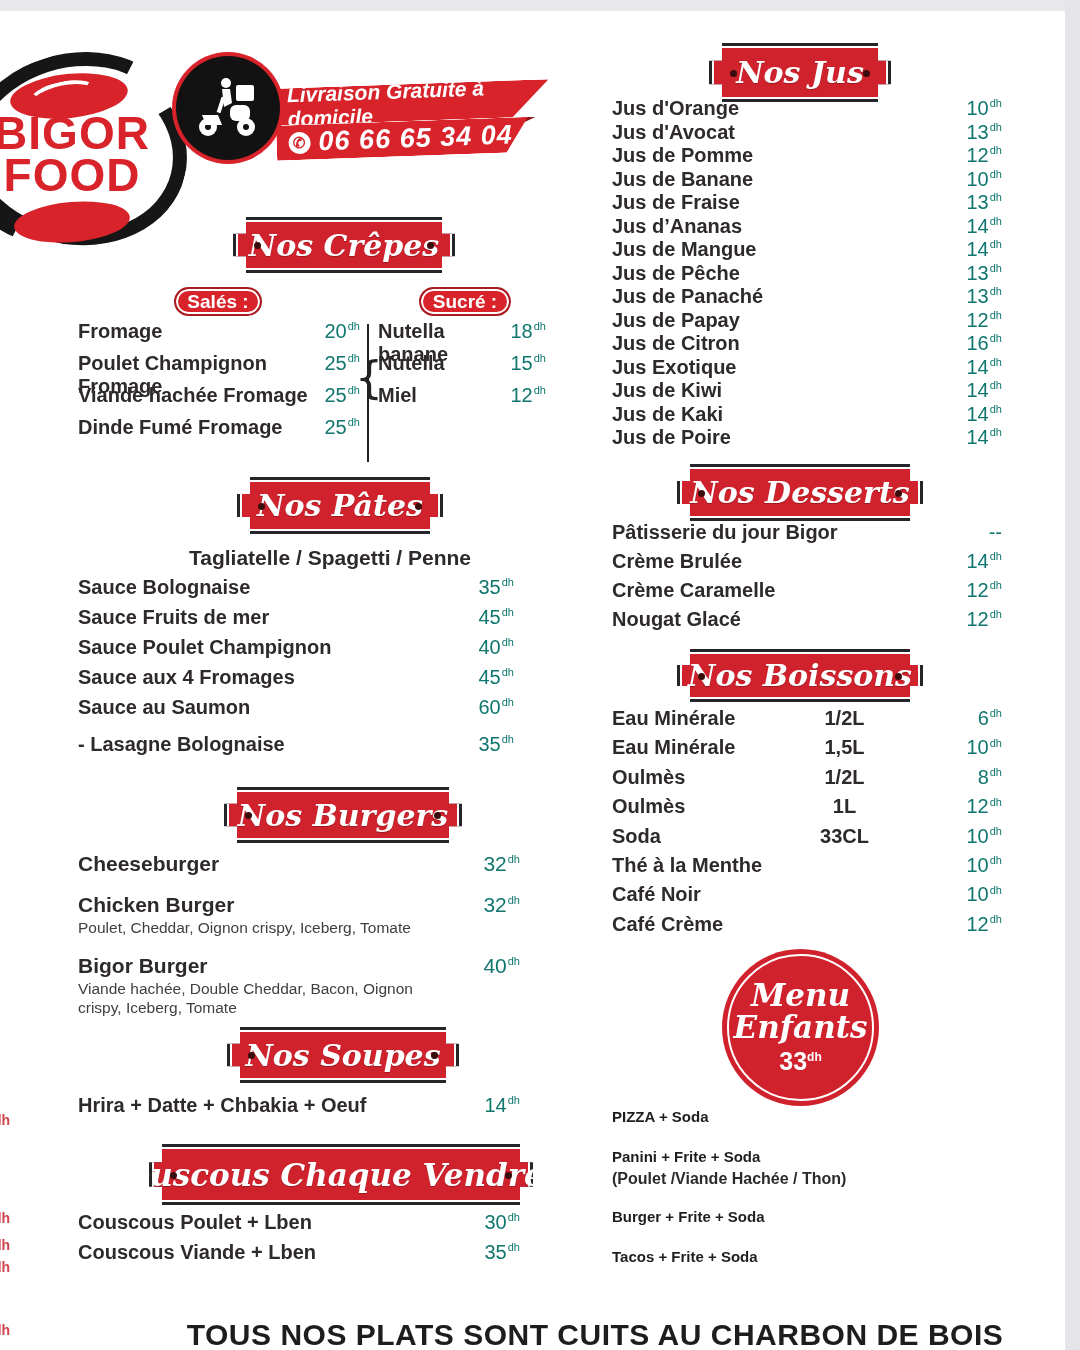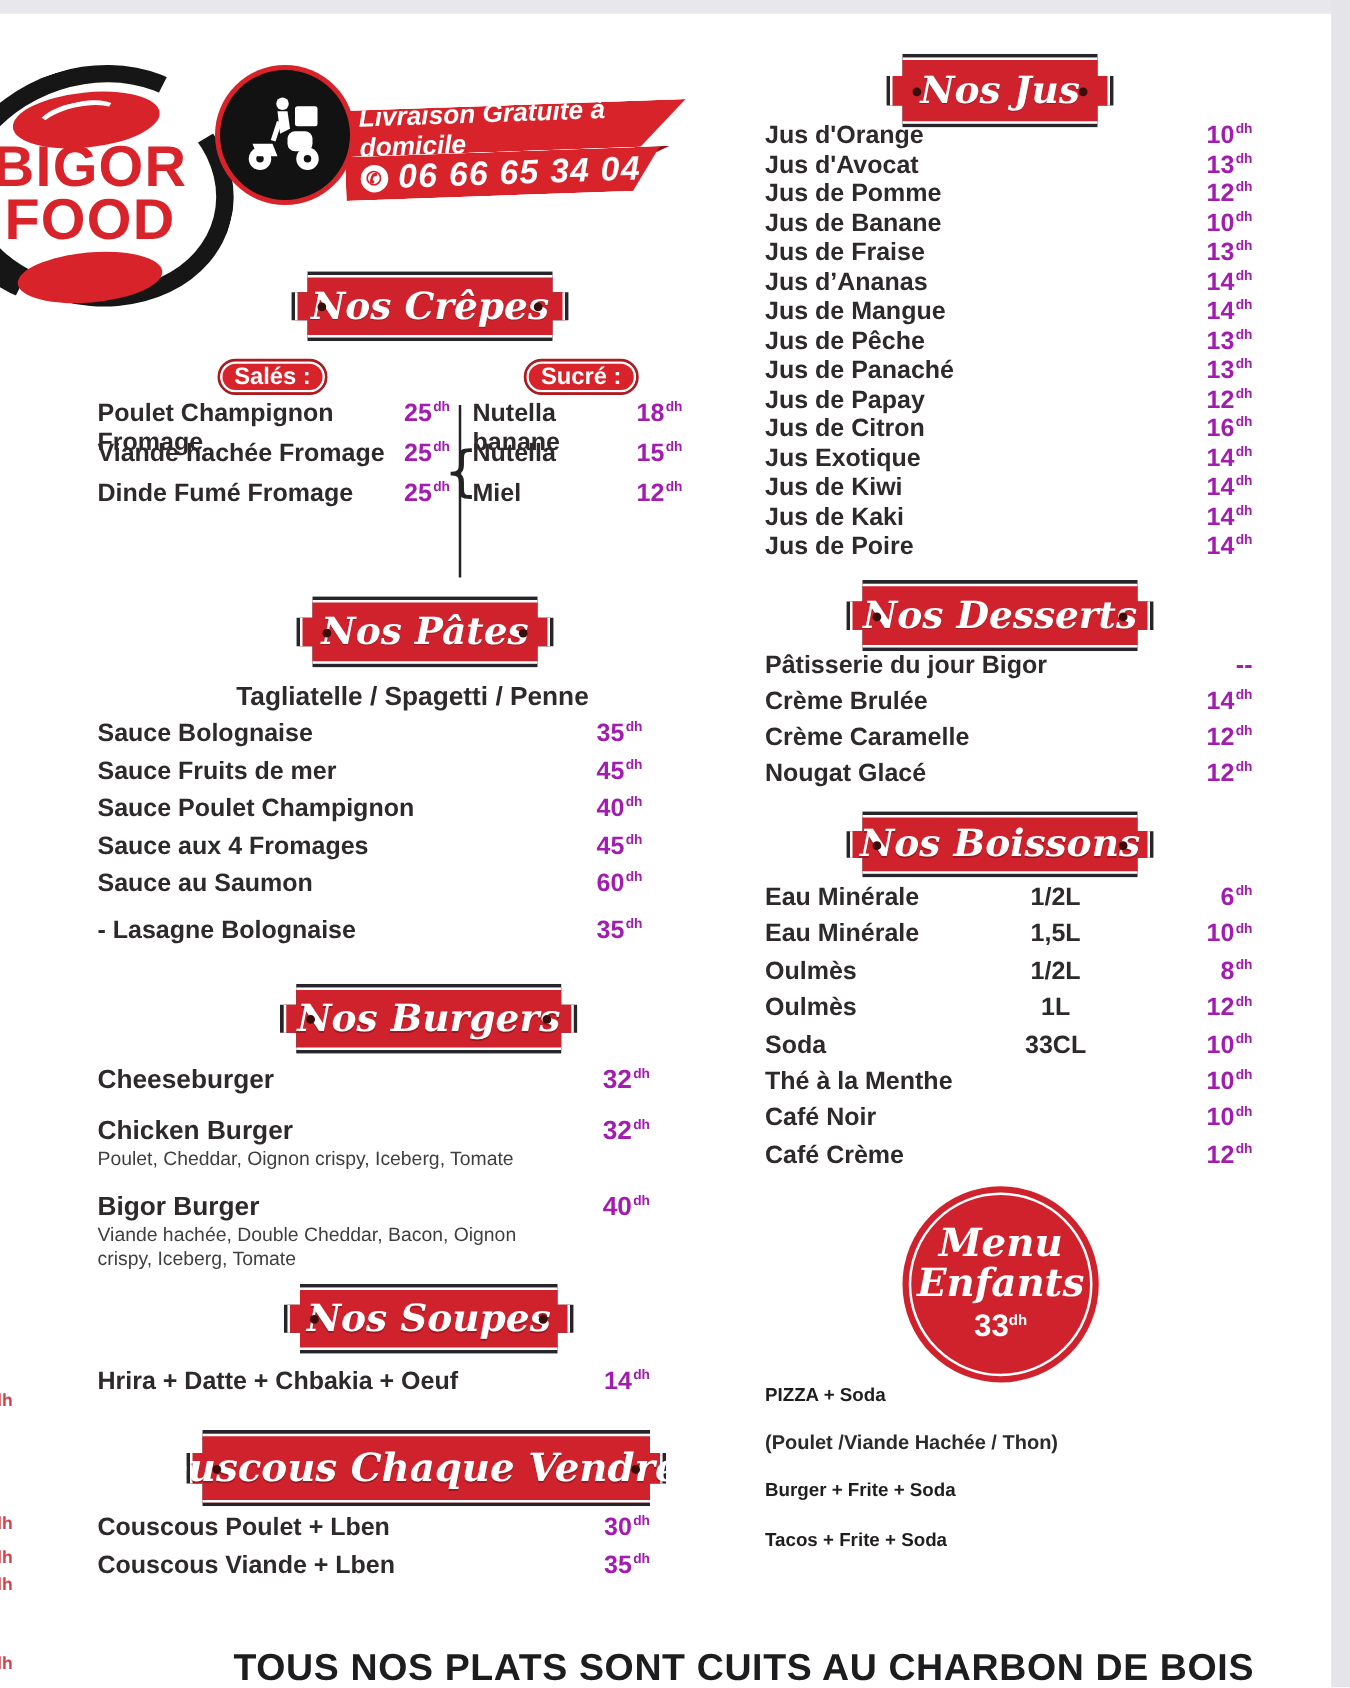--- a/index.html
+++ b/index.html
@@ -53,21 +53,21 @@
 
   
   .pill { position:absolute; background:#d8232b; color:#fff; font-weight:700; font-size:19px;
       border:2px solid #a81b20; box-shadow:inset 0 0 0 2px #fff; border-radius:16px;
       display:flex; align-items:center; justify-content:center; }
 
   
   .list { position:absolute; }
   .row { display:flex; justify-content:space-between; align-items:baseline; font-weight:700; }
   .iname { color:#2e2a2b; }
-  .price { color:#a21caf; font-weight:700; white-space:nowrap; }
+  .price { color:#0f766e; font-weight:400; white-space:nowrap; }
   .price sup { font-size:11px; vertical-align:super; margin-left:1px; }
 
   .crepes-rows .row { height:32px; font-size:20px; }
   .pates-rows .row { height:30px; font-size:20px; }
   .jus-rows .row { height:23.5px; font-size:20px; }
   .desserts-rows .row { height:29px; font-size:20px; }
 
   .subtitle { position:absolute; font-weight:700; font-size:21px; color:#2e2a2b; text-align:center; }
 
   .divider { position:absolute; width:2px; background:#232323; }
@@ -156,20 +156,24 @@
   </div>
 </div>
 <div class="pill" style="left:174px; top:287px; width:88px; height:29px;">
   <span>Salés :</span>
 </div>
 <div class="pill" style="left:419px; top:287px; width:92px; height:29px;">
   <span>Sucré :</span>
 </div>
 <div class="list crepes-rows" style="left:78px; top:320px; width:282px;">
 
+    <div class="row">
+      <span class="iname">Fromage</span>
+      <span class="price"><span>20</span><sup>dh</sup></span>
+    </div>
 
     <div class="row">
       <span class="iname">Poulet Champignon Fromage</span>
       <span class="price"><span>25</span><sup>dh</sup></span>
     </div>
 
     <div class="row">
       <span class="iname">Viande hachée Fromage</span>
       <span class="price"><span>25</span><sup>dh</sup></span>
     </div>
@@ -498,20 +502,21 @@
   <span class="script">Enfants</span>
   <span class="eprice"><span>33</span><sup>dh</sup></span>
 </div>
 <div class="list" style="left:612px; top:1105px; width:430px;">
 
     <div class="enfant-block">
       <div class="enfant-name">PIZZA + Soda</div>
     </div>
 
     <div class="enfant-block">
+      <div class="enfant-name">Panini + Frite + Soda</div>
       <div class="enfant-desc">(Poulet /Viande Hachée / Thon)</div>
     </div>
 
     <div class="enfant-block">
       <div class="enfant-name">Burger + Frite + Soda</div>
 
     </div>
 
     <div class="enfant-block">
       <div class="enfant-name">Tacos + Frite + Soda</div>

